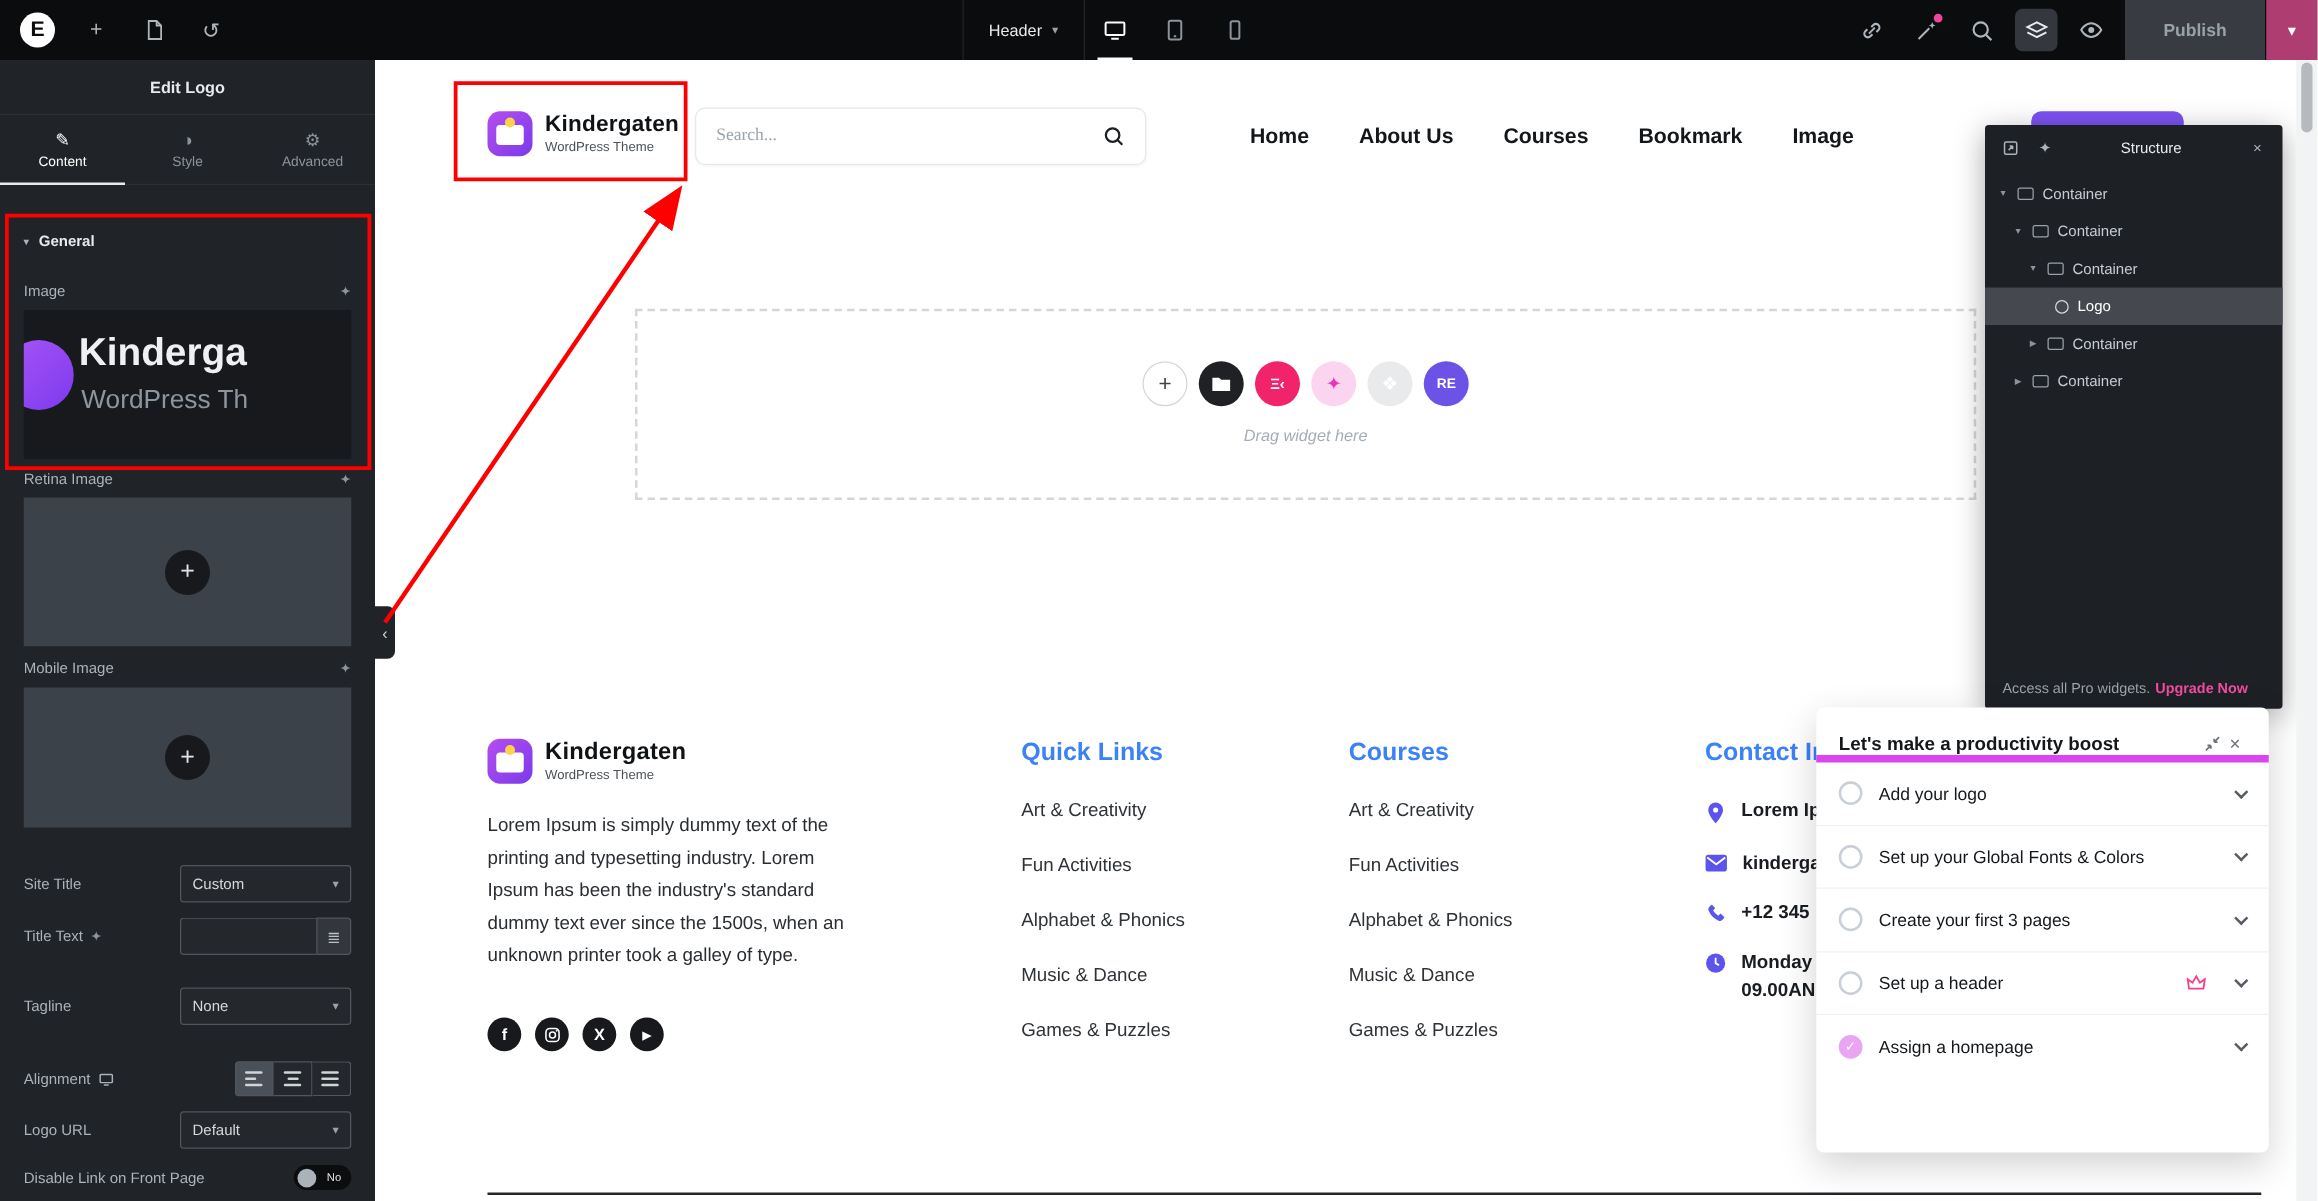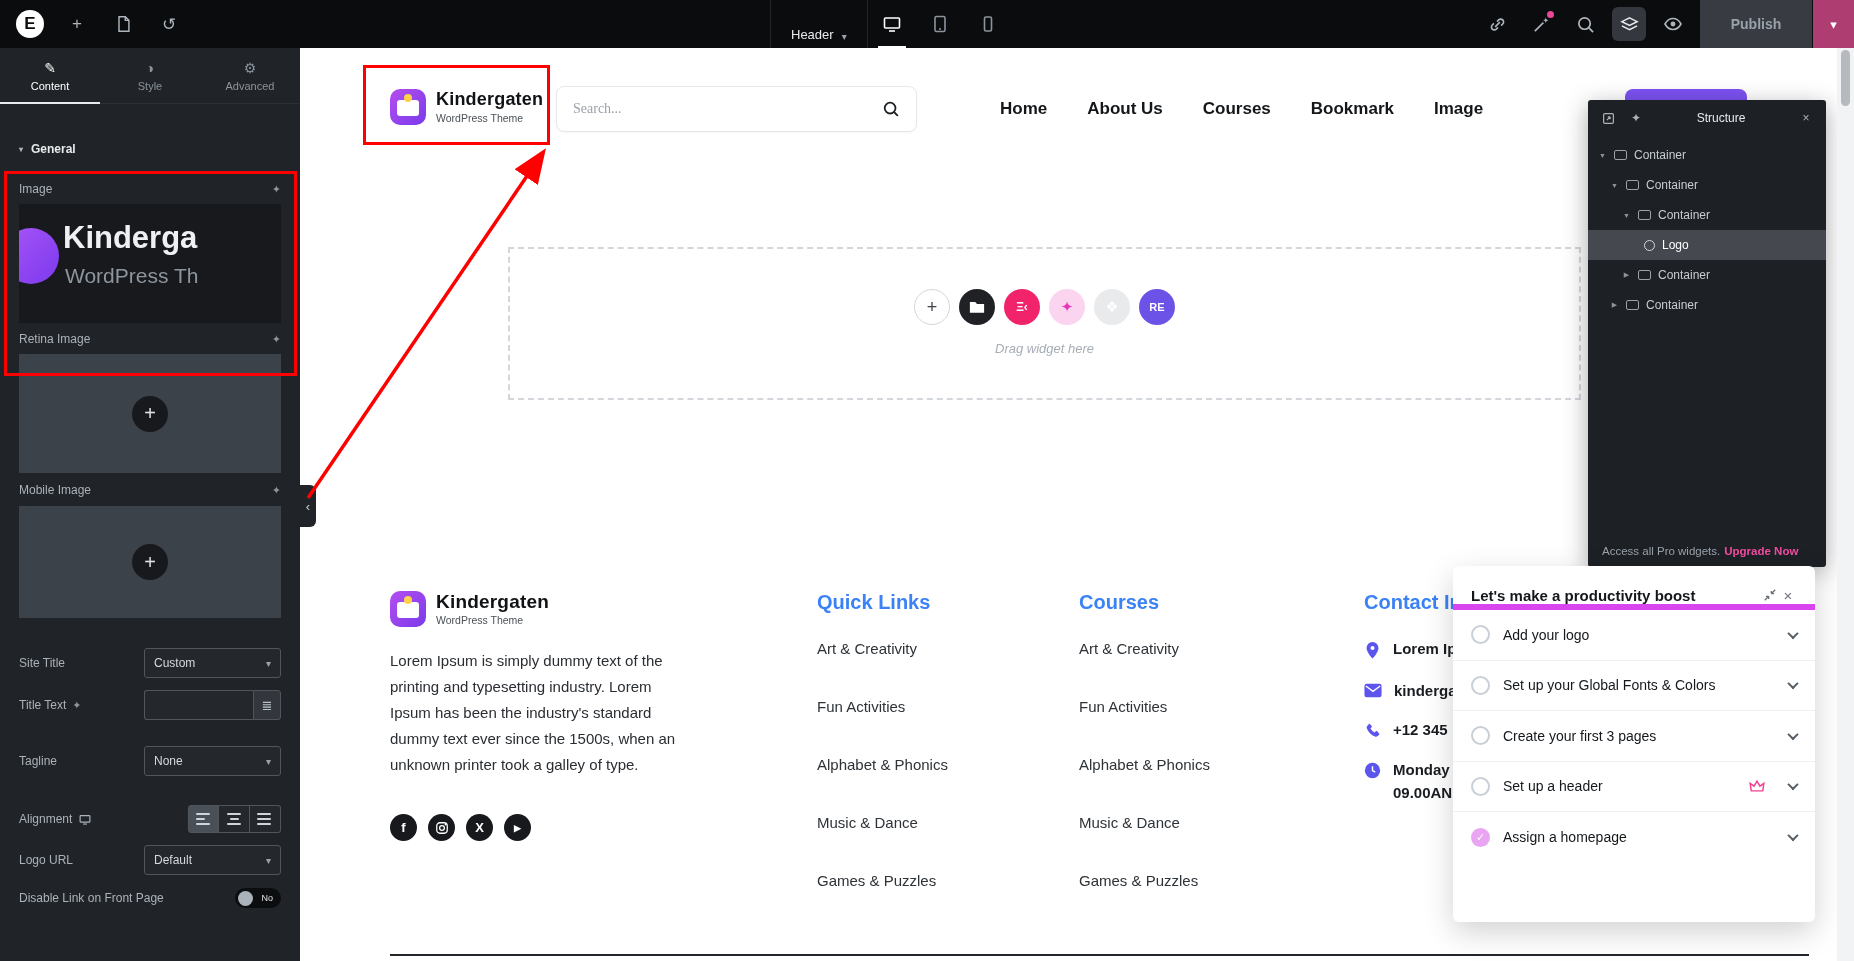--- a/index.html
+++ b/index.html
@@ -9,21 +9,21 @@
   input{font-family:Liberation Serif, serif;outline:none}
   svg{display:block}
 
   
   .topbar{position:absolute;top:0;left:0;right:0;height:48px;background:#0b0c0e;display:flex;align-items:center;z-index:60;color:#aeb6bd}
   .tb-left{display:flex;align-items:center;gap:20px;padding-left:16px}
   .e-logo{width:28px;height:28px;border-radius:50%;background:#fff;color:#0b0c0e;font-weight:700;font-size:17px;display:flex;align-items:center;justify-content:center}
   .tb-icon{width:26px;height:26px;display:flex;align-items:center;justify-content:center;color:#aeb6bd;font-size:17px}
   .tb-center{position:absolute;left:770px;top:0;height:48px;display:flex;align-items:center}
   .tb-sep{width:1px;height:48px;background:#222429}
-  .doc-switcher{display:flex;gap:8px;align-items:flex-end;color:#e8eaed;font-size:13px;padding:0 20px;height:35px}
+  .doc-switcher{display:flex;gap:8px;align-items:center;color:#e8eaed;font-size:13px;padding:0 20px;height:35px}
   .doc-switcher .chev{font-size:10px;color:#9aa2ab}
   .device-btn{width:48px;height:48px;display:flex;align-items:center;justify-content:center;color:#8b939c;position:relative}
   .device-btn.active{color:#fff}
   .device-btn.active::after{content:"";position:absolute;left:10px;right:10px;bottom:0;height:2px;background:#fff}
   .tb-right{margin-left:auto;display:flex;align-items:center;height:48px}
   .tb-right .tb-icon{width:34px;height:34px;border-radius:6px;margin-right:10px;position:relative}
   .tb-icon.active{background:#34383e;color:#e8eaed}
   .pink-dot{position:absolute;top:4px;right:4px;width:7px;height:7px;border-radius:50%;background:#ec4899}
   .publish-btn{height:48px;width:112px;background:#383c42;color:#99a1aa;font-size:14px;font-weight:700;display:flex;align-items:center;justify-content:center}
   .publish-arrow{height:48px;width:41px;background:#ae3e71;color:#fff;display:flex;align-items:center;justify-content:center;font-size:13px;margin-left:1px}
@@ -93,21 +93,21 @@
   .dz-re{background:#6d52e8;color:#fff;font-weight:800;font-size:11px}
   .dz-hint{position:absolute;left:0;right:0;top:92px;text-align:center;font-style:italic;font-size:13px;color:#a5adb5}
   .f-logo{left:90px;top:543px}
   .f-logo .lt1{font-size:19px}
   .f-about{position:absolute;left:90px;top:600px;width:300px;font-size:15px;line-height:1.74;color:#2a2e33}
   .f-social{position:absolute;left:90px;top:766px;display:flex;gap:11px}
   .s-circle{width:27px;height:27px;border-radius:50%;background:#17191d;color:#fff;display:flex;align-items:center;justify-content:center;font-size:13px;font-weight:700}
   .s-circle .yt{font-size:9px}
   .f-col{position:absolute;top:543px}
   .f-head{font-size:20px;font-weight:800;color:#3b82f6}
-  .f-links{margin-top:26px;display:flex;flex-direction:column;gap:41px;font-size:15px;color:#2e3338;list-style:none}
+  .f-links{margin-top:26px;display:flex;flex-direction:column;gap:27px;font-size:15px;color:#2e3338;list-style:none}
   .f-links li{cursor:pointer}
   .col-quick{left:517px}.col-courses{left:779px}.col-contact{left:1064px;width:140px}
   .f-contact{margin-top:26px;display:flex;flex-direction:column;gap:22px}
   .c-item{display:flex;gap:12px;align-items:flex-start;font-size:15px;font-weight:700;color:#191d21;white-space:nowrap}
   .c-item svg{flex:none;margin-top:1px}
   .c-lines div+div{margin-top:6px}
   .f-divider{position:absolute;left:90px;top:906px;width:1419px;height:2px;background:#23262b}
 
   
   .structure{position:absolute;left:1588px;top:100px;width:238px;height:467px;background:#1d2024;z-index:45;border-radius:3px;box-shadow:0 6px 24px rgba(0,0,0,.35);color:#c6ccd2}
@@ -235,20 +235,23 @@
     <button class="publish-btn">
         <span>Publish</span>
       </button>
     <button class="publish-arrow">
         <span>▾</span>
       </button>
   </div>
 </header>
 
 <aside class="sidebar">
+  <div class="sb-header">
+    <span>Edit Logo</span>
+  </div>
   <div class="sb-tabs">
     <button class="sb-tab active">
       <span class="t-icon">✎</span>
       <span>Content</span>
     </button>
     <button class="sb-tab">
       <span class="t-icon">◑</span>
       <span>Style</span>
     </button>
     <button class="sb-tab">

